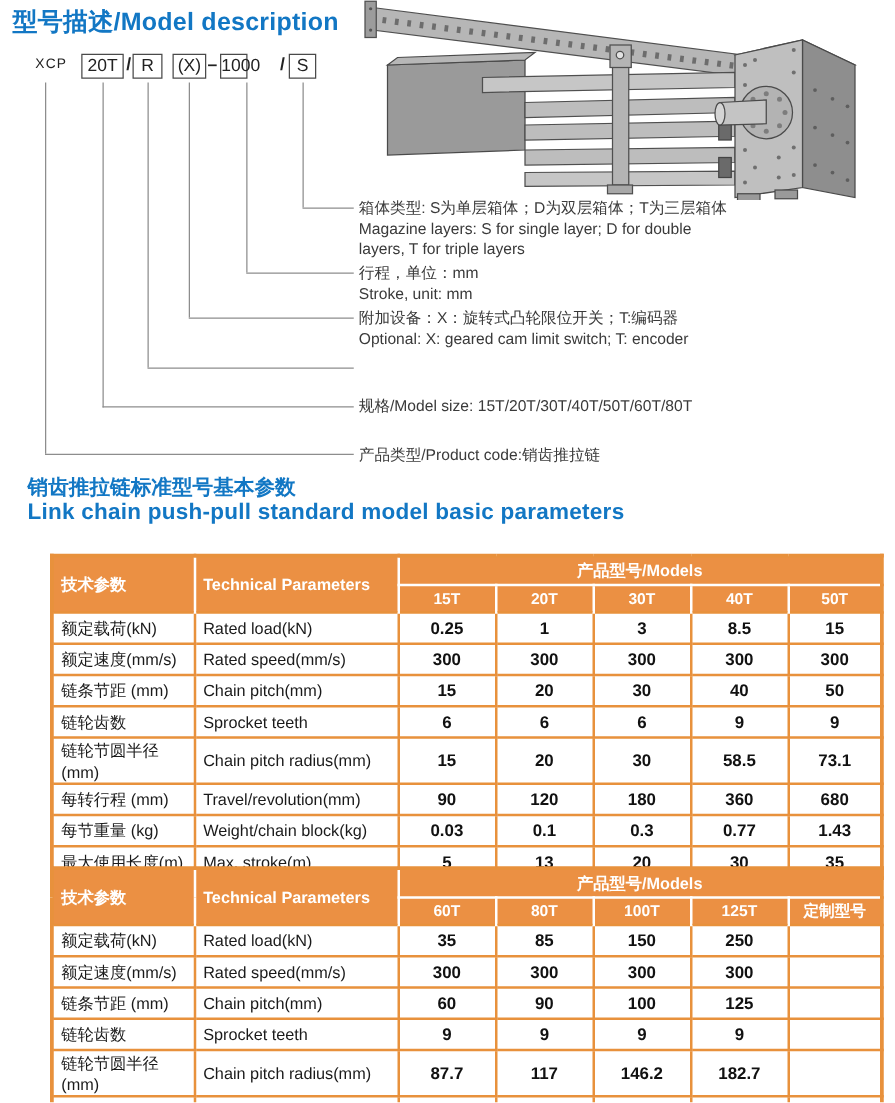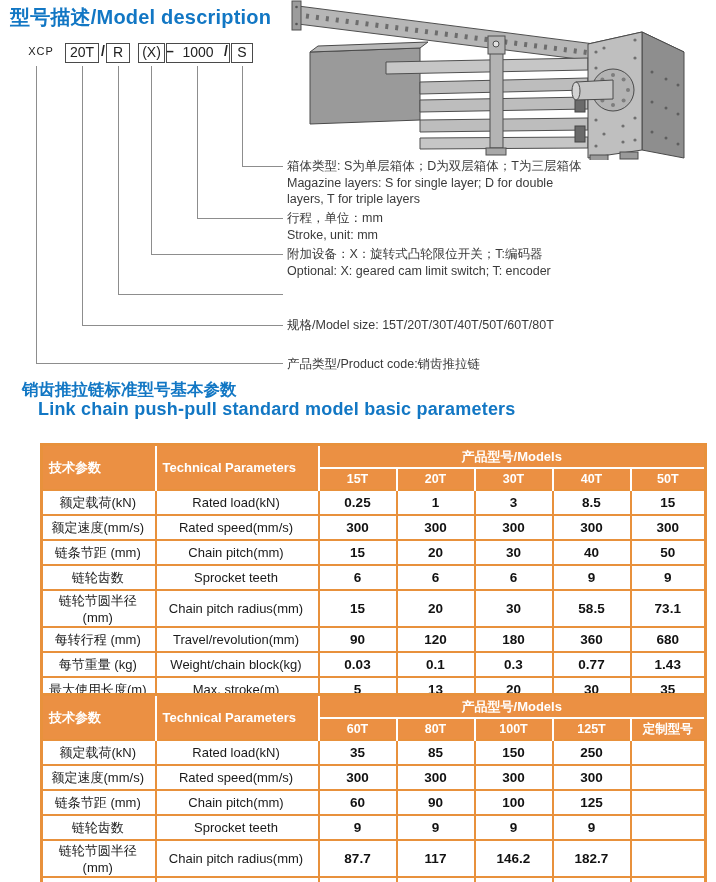--- a/index.html
+++ b/index.html
@@ -11,32 +11,32 @@
   .tok.box{border:1.5px solid #4a4a4a;height:20px;line-height:17px;}
   .tok.pfx{font-size:11px;text-align:center;letter-spacing:1px;}
   .tok.sep{font-weight:bold;}
   
   .ln{position:absolute;background:#8d8d8d;}
   .v{width:1px;} .h{height:1px;}
   
   .callout{position:absolute;left:287px;font-size:12.5px;line-height:16.5px;color:#3a3a3a;white-space:nowrap;}
   
   .sec-zh{position:absolute;left:22px;top:379px;font-size:16.5px;font-weight:bold;color:#1277C4;}
-  .sec-en{position:absolute;left:22px;top:399px;font-size:18px;font-weight:bold;color:#1277C4;letter-spacing:.2px;margin-left:16px;}
+  .sec-en{position:absolute;left:22px;top:399px;font-size:18px;font-weight:bold;color:#1277C4;letter-spacing:.2px;}
   
   .ptable{position:absolute;left:40px;width:664px;border-collapse:collapse;table-layout:fixed;
           border:3px solid #E8913C;font-size:13px;}
   .t1{top:443px;} .t2{top:693px;}
   .ptable th,.ptable td{padding:0;}
   .hc{background:#EB9043;color:#fff;font-weight:bold;font-size:13px;}
   th.plab{text-align:left;padding-left:6px;border-right:2.5px solid #fff;}
   th.models{height:21px;border-bottom:2.5px solid #fff;margin-top:17px;}
   th.model{height:20px;border-left:2.5px solid #fff;font-size:12.5px;}
   .ptable td{border:2px solid #E8913C;height:21px;background:#fff;}
-  td.lab{text-align:center;padding:1px 8px 1px 6px;font-size:13px;color:#1a1a1a;}
+  td.lab{text-align:left;padding:1px 8px 1px 6px;font-size:13px;color:#1a1a1a;}
   td.val{text-align:center;font-weight:bold;font-size:13.5px;color:#111;}
 </style>
 </head>
 <body>
 
 <div class="page">
 
   <h1 class="title">型号描述/Model description</h1>
 
   <svg viewBox="0 0 426 160" style="position:absolute;left:290px;top:0;width:426px;height:160px">
@@ -107,21 +107,21 @@
     </g>
   </svg>
 
   <div>
     <span class="tok pfx" style="left:22px;width:38px">XCP</span>
     <span class="tok box" style="left:65px;width:34px">20T</span>
     <span class="tok sep" style="left:99px;width:8px">/</span>
     <span class="tok box" style="left:106px;width:24px">R</span>
     <span class="tok box" style="left:138px;width:27px">(X)</span>
     <span class="tok sep" style="left:165px;width:10px">–</span>
-    <span class="tok box" style="left:166px;width:64px">1000</span>
+    <span class="tok box" style="left:176px;width:22px">1000</span>
     <span class="tok sep" style="left:222px;width:8px">/</span>
     <span class="tok box" style="left:231px;width:22px">S</span>
   </div>
 
   <div class="ln v" style="left:36px;top:66px;height:297px"></div>
   <div class="ln h" style="left:36px;top:363px;width:247px"></div>
   <div class="ln v" style="left:82px;top:66px;height:260px"></div>
   <div class="ln h" style="left:82px;top:325px;width:201px"></div>
   <div class="ln v" style="left:118px;top:66px;height:228px"></div>
   <div class="ln h" style="left:118px;top:294px;width:165px"></div>

